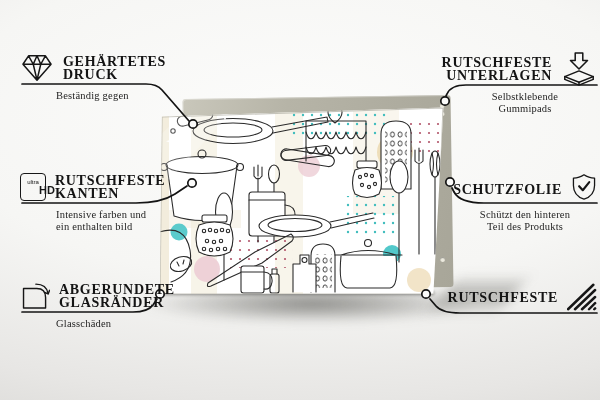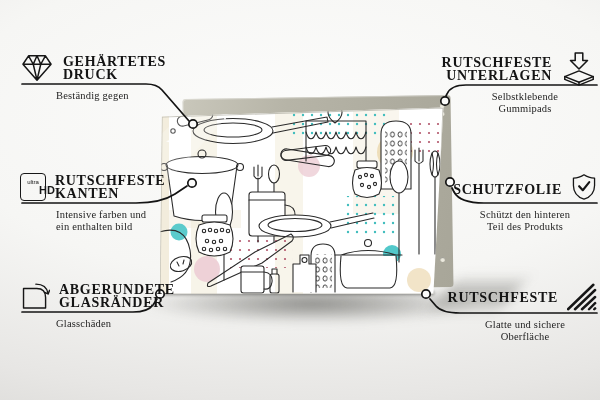--- a/index.html
+++ b/index.html
@@ -325,19 +325,15 @@
     <div class="head">
       <span class="ttl">
         <div>RUTSCHFESTE</div>
       </span>
       <span class="ico">
         <svg width="30" height="28" viewBox="0 0 34 32" style="stroke-width:2.8">
             <path d="M1,30 L30,2 M9,30 L32,8 M17,30 L32,16 M25,30 L32,23 M31,30 l1,-1"></path>
           </svg>
       </span>
     </div>
-    <div class="dsc">
-      <div>Glatte und sichere Oberfläche</div>
-      <div></div>
-    </div>
   </div>
 
 </div>
 
 </body></html>

